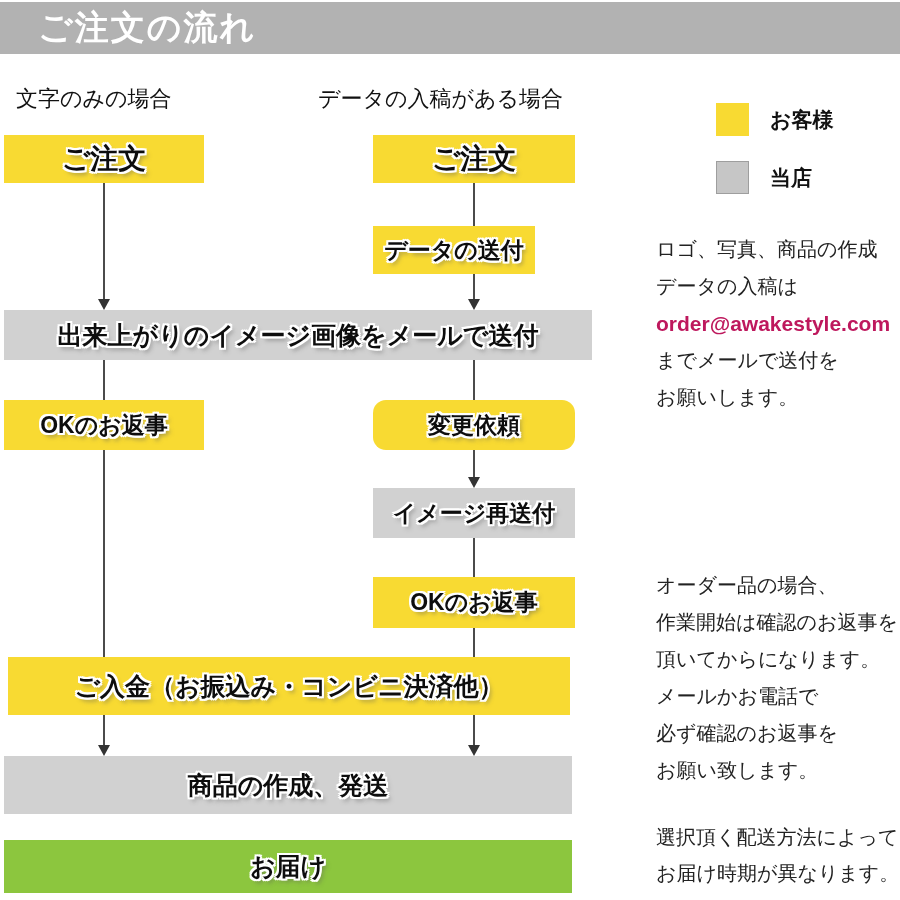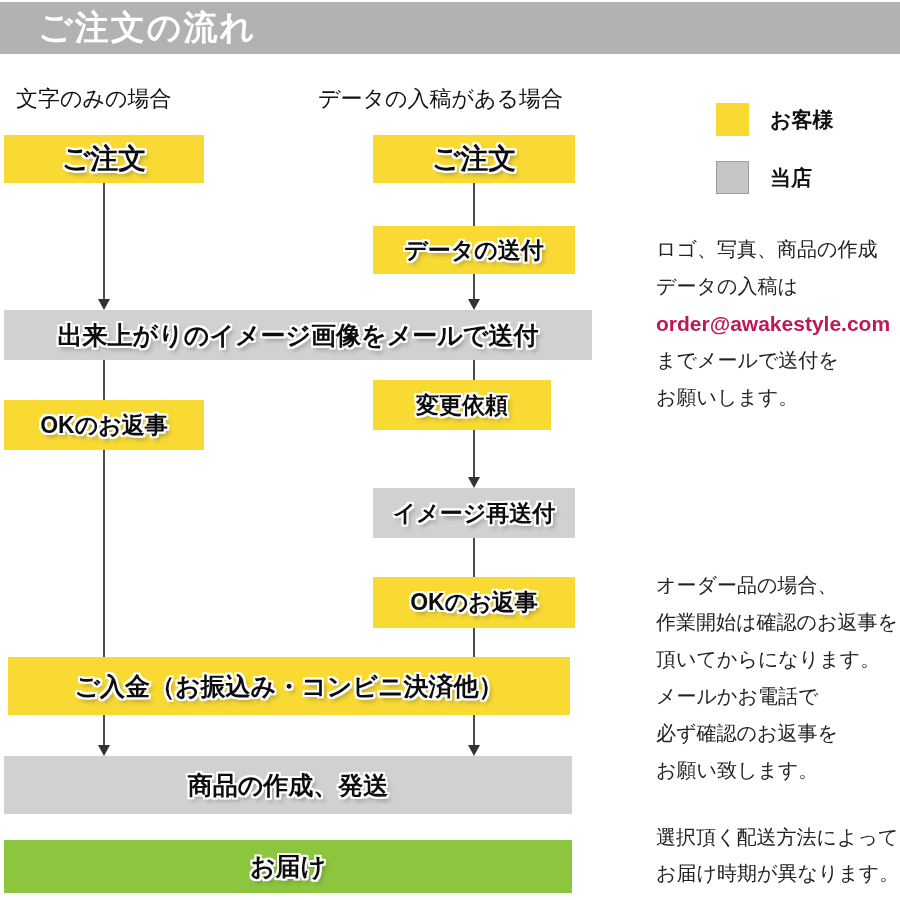--- a/index.html
+++ b/index.html
@@ -81,30 +81,30 @@
   <div class="arrow" style="left:468px;top:477px;"></div>
   <div class="arrow" style="left:98px;top:745px;"></div>
   <div class="arrow" style="left:468px;top:745px;"></div>
 
   <div class="fbox yellow" style="left:4px;top:135px;width:200px;height:48px;">
     <span class="outlined fs28">ご注文</span>
   </div>
   <div class="fbox yellow" style="left:373px;top:135px;width:202px;height:48px;">
     <span class="outlined fs28">ご注文</span>
   </div>
-  <div class="fbox yellow" style="left:373px;top:226px;width:202px;height:48px;">
+  <div class="fbox yellow" style="left:373px;top:226px;width:162px;height:48px;">
     <span class="outlined fs23">データの送付</span>
   </div>
   <div class="fbox gray" style="left:4px;top:310px;width:588px;height:50px;">
     <span class="outlined fs25">出来上がりのイメージ画像をメールで送付</span>
   </div>
   <div class="fbox yellow" style="left:4px;top:400px;width:200px;height:50px;">
     <span class="outlined fs23">OKのお返事</span>
   </div>
-  <div class="fbox yellow" style="left:373px;top:380px;width:178px;height:50px;">
+  <div class="fbox yellow" style="left:373px;top:400px;width:202px;height:50px;border-radius:13px;">
     <span class="outlined fs23">変更依頼</span>
   </div>
   <div class="fbox gray" style="left:373px;top:488px;width:202px;height:50px;">
     <span class="outlined fs23">イメージ再送付</span>
   </div>
   <div class="fbox yellow" style="left:373px;top:577px;width:202px;height:51px;">
     <span class="outlined fs23">OKのお返事</span>
   </div>
   <div class="fbox yellow" style="left:8px;top:657px;width:562px;height:58px;">
     <span class="outlined fs25">ご入金（お振込み・コンビニ決済他）</span>

